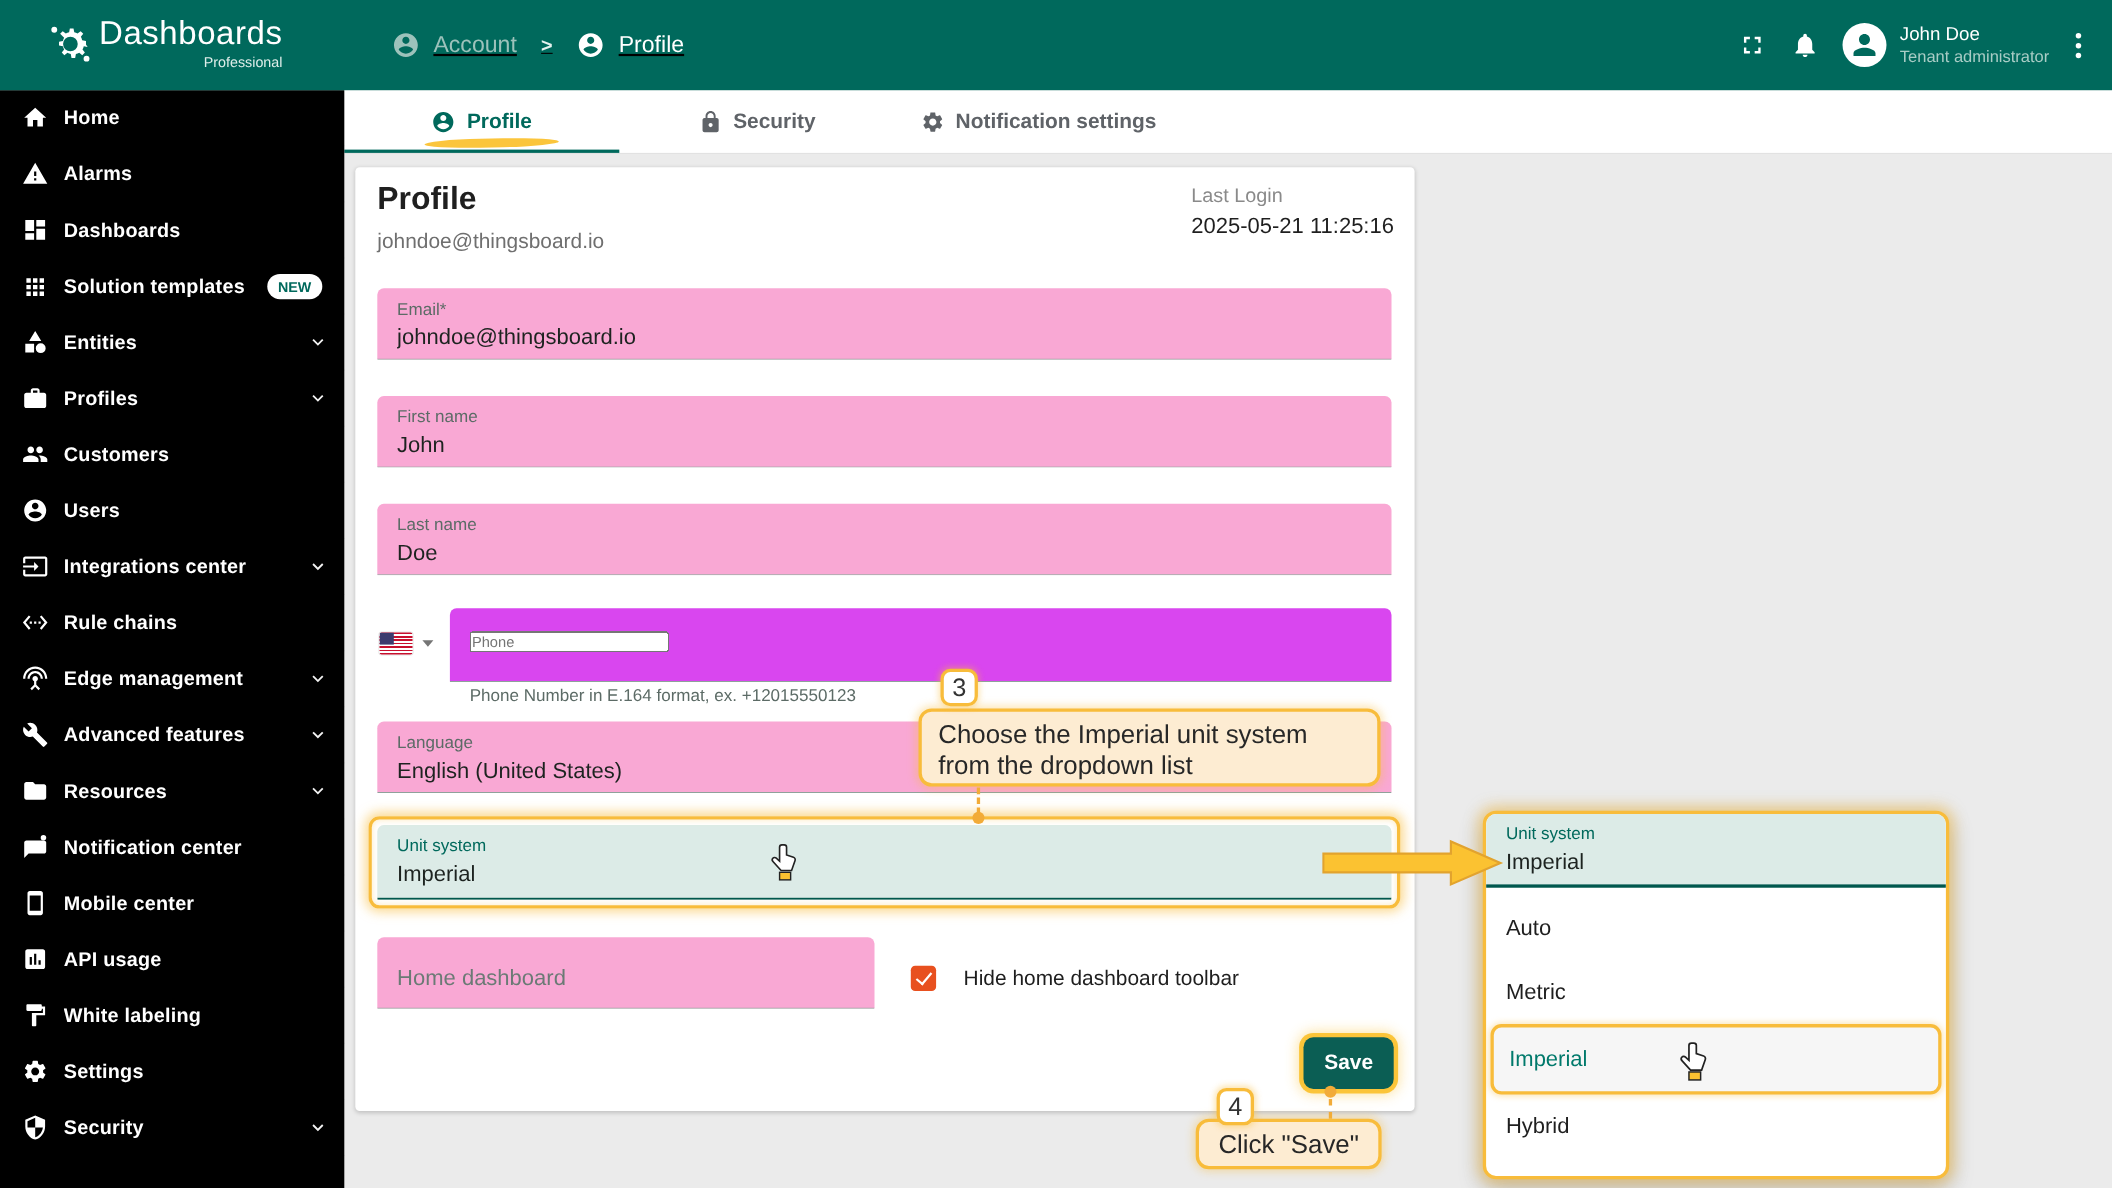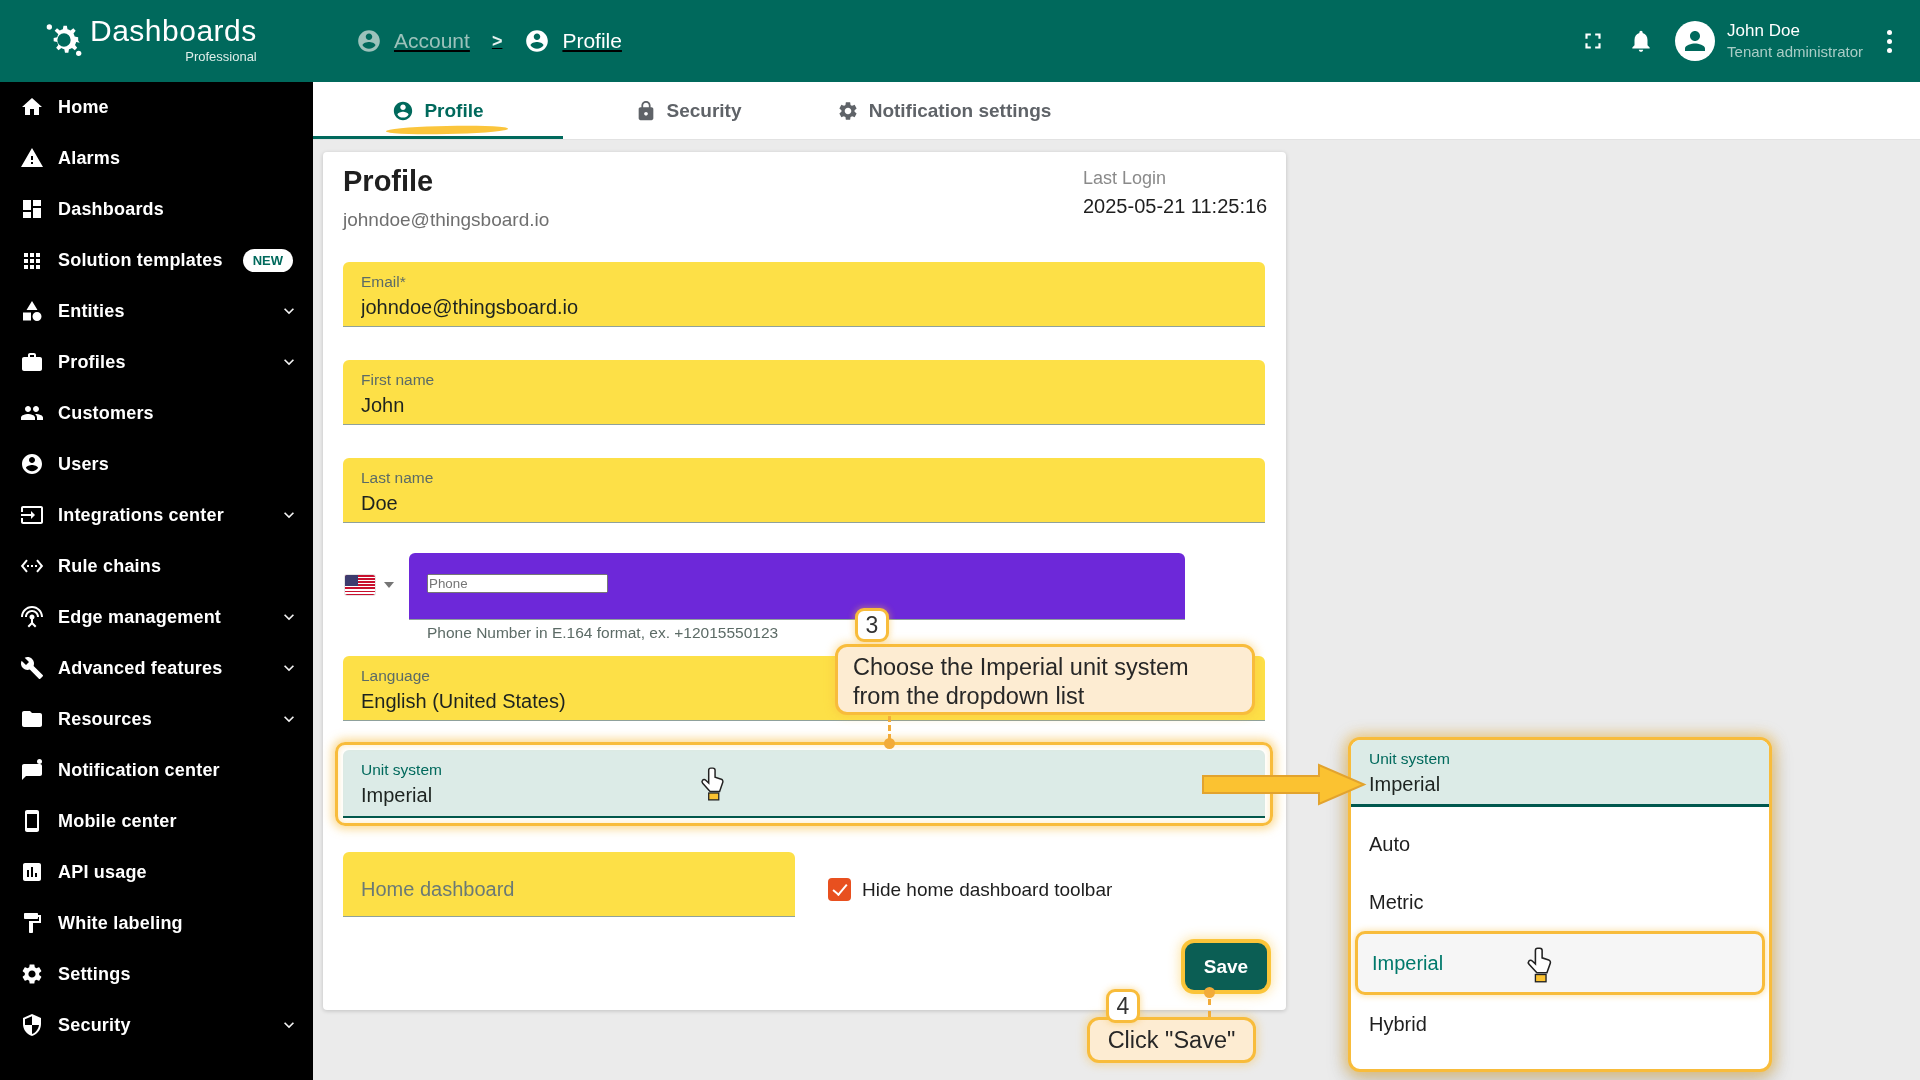--- a/index.html
+++ b/index.html
@@ -55,45 +55,45 @@
 
   
   .card { position:absolute; left:323px; top:152px; width:963px; height:858px; background:#fff;
     border-radius:4px; box-shadow:0 1px 4px rgba(0,0,0,.18); z-index:2; }
   .card-title { position:absolute; left:20px; top:13px; font-size:29px; color:#1f1f1f; }
   .card-subtitle { position:absolute; left:20px; top:57px; font-size:19px; color:#6f6f6f; }
   .lastlogin { position:absolute; left:760px; top:16px; width:183px; }
   .lastlogin .ll-label { font-size:18px; color:#8a8a8a; }
   .lastlogin .ll-value { font-size:20px; color:#1f1f1f; margin-top:6px; white-space:nowrap; }
 
-  .field { position:absolute; left:20px; width:922px; height:65px; background:#fde047;
+  .field { position:absolute; left:20px; width:922px; height:65px; background:#f9a8d4;
     border-radius:6px 6px 0 0; border-bottom:1px solid #8fa19b; padding:11px 18px 0; }
   .flabel { font-size:15.5px; color:#5c6b66; }
   .fvalue, .field input { display:block; border:none; outline:none; background:transparent; width:100%;
     font-size:20px; color:#1d2320; padding-top:5px; font-family:inherit; }
   .field input::placeholder { color:#6b7a75; opacity:1; }
   .f-email { top:110px; } .f-first { top:208px; } .f-last { top:306px; }
 
   .phone-row { position:absolute; left:20px; top:401px; width:922px; height:67px; }
   .flag-btn { position:absolute; left:2px; top:22px; display:flex; align-items:center; gap:9px; cursor:pointer; }
   .us-flag { width:30px; height:20px; position:relative; overflow:hidden; border-radius:2px;
     background:repeating-linear-gradient(180deg,#c8102e 0 1.55px,#fff 1.55px 3.1px); box-shadow:0 0 0 1px rgba(0,0,0,.1); }
   .us-flag::before { content:""; position:absolute; left:0; top:0; width:13px; height:10.8px; background:#3c3b6e; }
   .flag-caret { width:0; height:0; border-left:5px solid transparent; border-right:5px solid transparent;
     border-top:6px solid #757575; }
-  .phone-field { position:absolute; left:66px; top:0; width:776px; height:67px; background:#6d28d9;
+  .phone-field { position:absolute; left:66px; top:0; width:856px; height:67px; background:#d946ef;
     border-radius:6px 6px 0 0; border-bottom:1px solid #8fa19b; padding:21px 18px 0; }
   .phone-hint { position:absolute; left:104px; top:472px; font-size:15.5px; color:#5c6b66; }
 
   .f-lang { top:504px; }
   .f-unit { top:598px; height:68px; background:#dcebe7; border-bottom:2px solid #00584e; }
   .f-unit .flabel { color:#00695c; }
   .f-home { top:700px; width:452px; padding-top:21px; }
 
-  .cb-row { position:absolute; left:505px; top:726px; display:flex; align-items:center; gap:11px; }
+  .cb-row { position:absolute; left:505px; top:726px; display:flex; align-items:center; gap:25px; }
   .cb { width:23px; height:23px; border-radius:4px; background:#e8501f; position:relative; cursor:pointer; }
   .cb::after { content:""; position:absolute; left:7.5px; top:3px; width:6px; height:12px;
     border:solid #fff; border-width:0 2.6px 2.6px 0; transform:rotate(40deg); }
   .cb-label { font-size:19px; color:#1e1e1e; }
 
   .save-btn { position:absolute; left:862px; top:791px; width:82px; height:47px; background:#0b5e54;
     color:#fff; font-size:19px; font-weight:600; border:none; border-radius:9px; cursor:pointer;
     font-family:inherit; box-shadow:0 0 0 4px rgba(251,194,49,.95), 0 0 12px 5px rgba(251,194,49,.45); }
 
   

